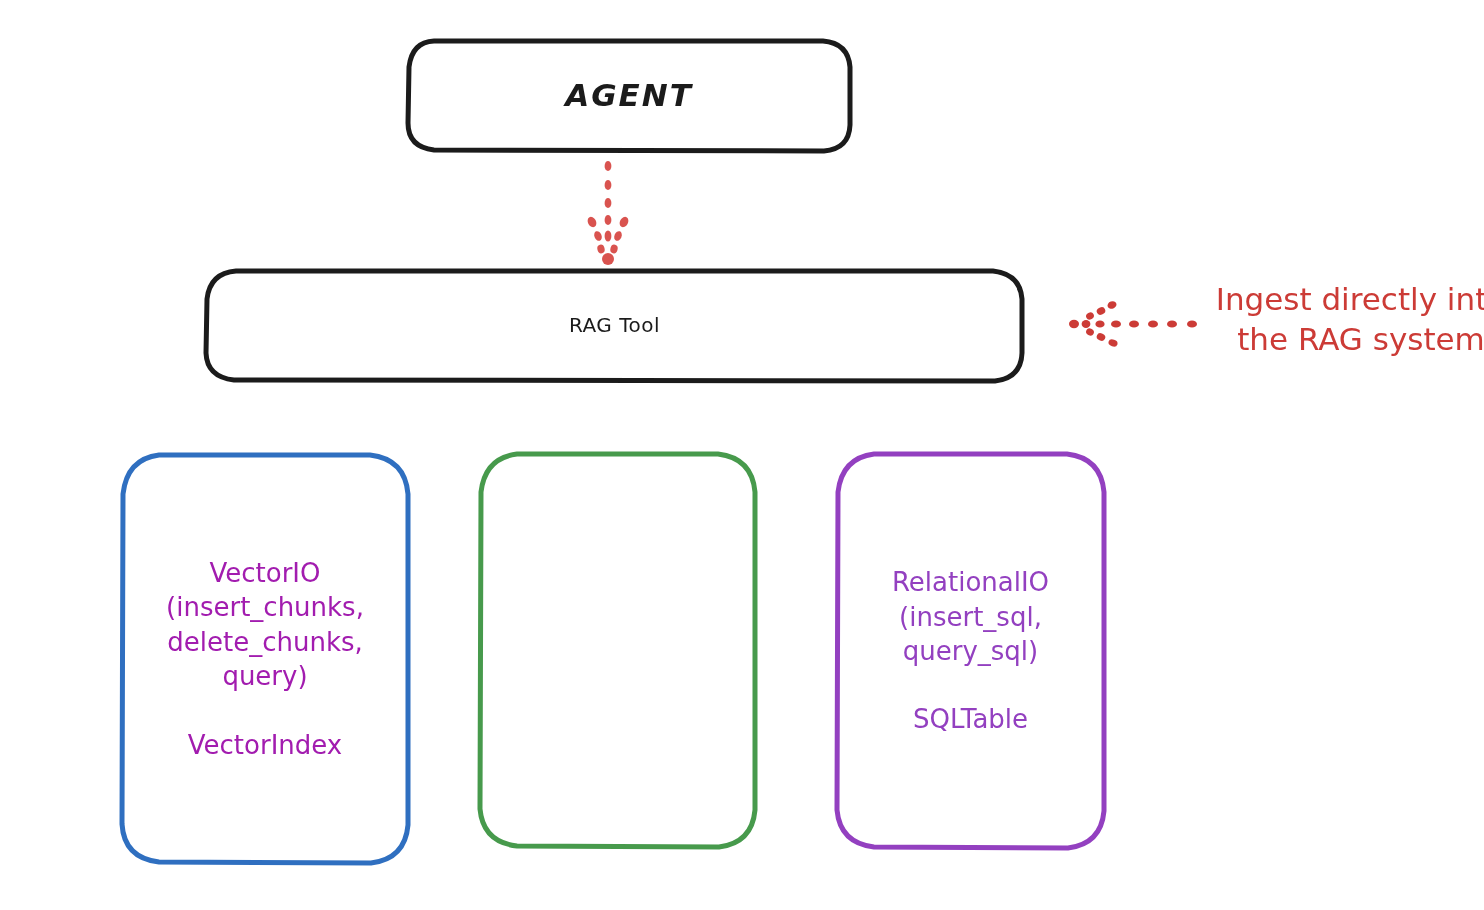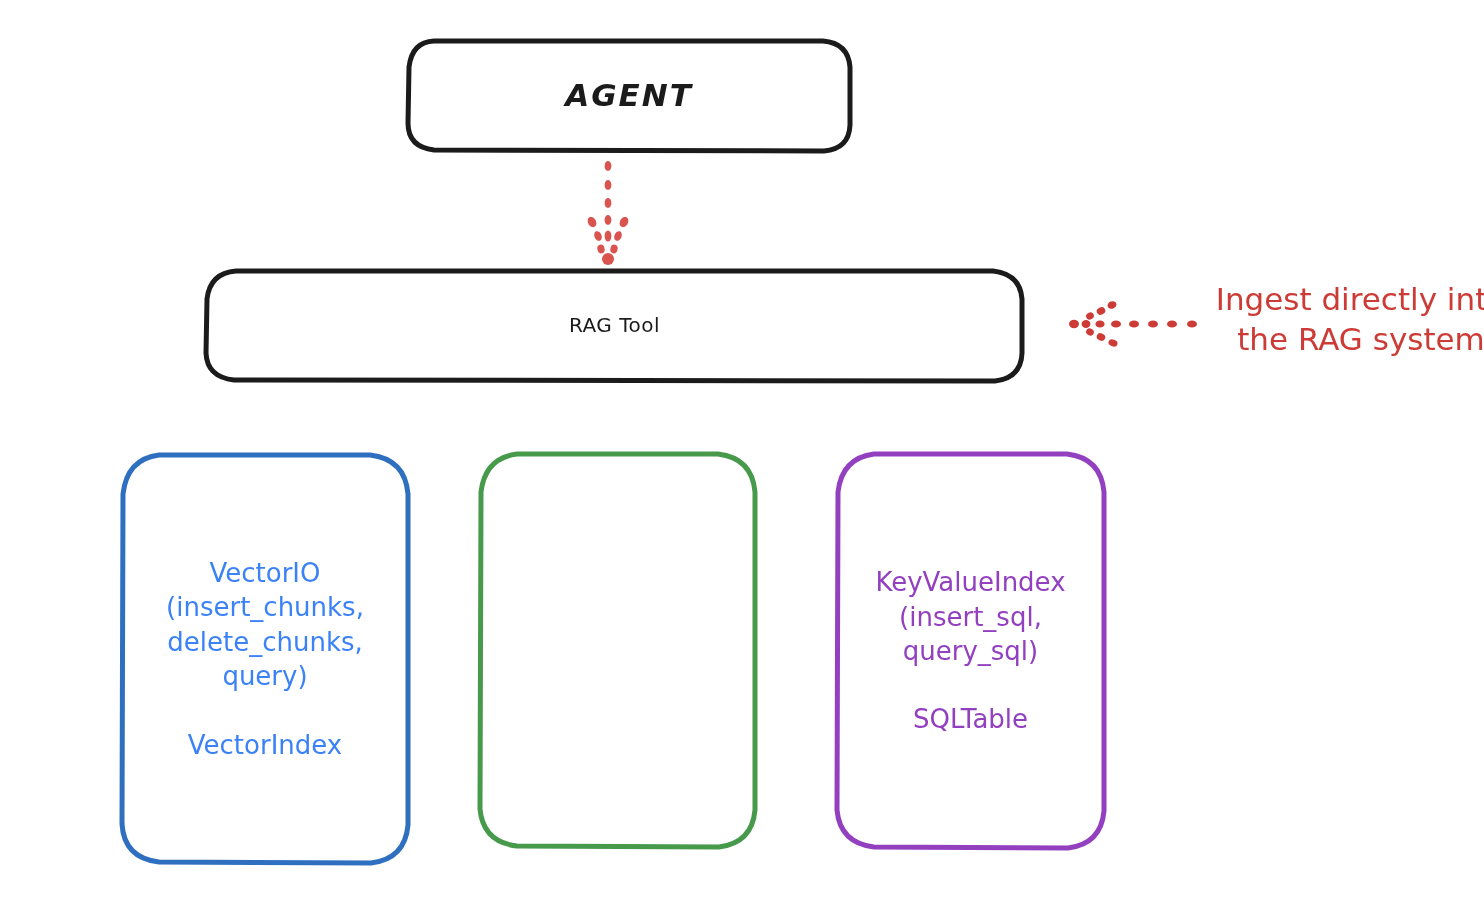--- a/index.html
+++ b/index.html
@@ -78,21 +78,21 @@
     left: 784px;
     top: 449px;
     width: 277px;
     height: 404px;
   }
   .node.provider .label {
     font-family: "DejaVu Sans", sans-serif;
     font-size: 26px;
     line-height: 1.32;
   }
-  #vector-io-node .label { color: #3b82f6; }
+  #vector-io-node .label { color: #a21caf; }
   #key-value-io-node .label { color: #479a4c; }
   #relational-io-node .label { color: #9340c0; }
 
   
   .frame {
     position: absolute;
     left: 0;
     top: 0;
     width: 100%;
     height: 100%;
@@ -208,20 +208,20 @@
   <div class="node provider" id="key-value-io-node">
     <svg class="frame" viewBox="0 0 285 403" preserveAspectRatio="none">
       <path d="M42 5 Q10 9 6 43 L5 360 Q8 393 42 397 L244 398 Q277 394 280 361 L280 43 Q277 9 243 5 Z" fill="#ffffff" stroke="#479a4c" stroke-width="5" stroke-linecap="round" stroke-linejoin="round"></path>
     </svg>
   </div>
 
   <div class="node provider" id="relational-io-node">
     <svg class="frame" viewBox="0 0 277 404" preserveAspectRatio="none">
       <path d="M42 5 Q10 9 6 43 L5 361 Q8 394 42 398 L236 399 Q269 395 272 362 L272 43 Q269 9 235 5 Z" fill="#ffffff" stroke="#9340c0" stroke-width="5" stroke-linecap="round" stroke-linejoin="round"></path>
     </svg>
-    <span class="label">KeyValueIndex
+    <span class="label">RelationalIO
 (insert_sql,
 query_sql)
 
 SQLTable</span>
   </div>
 
 </div>
 
 </body></html>

